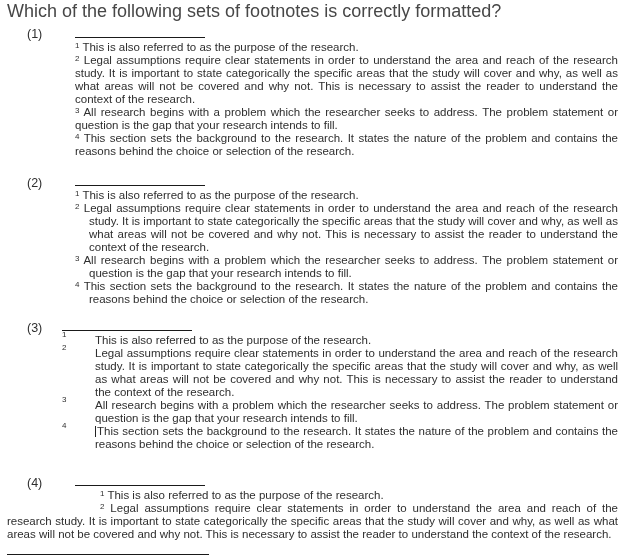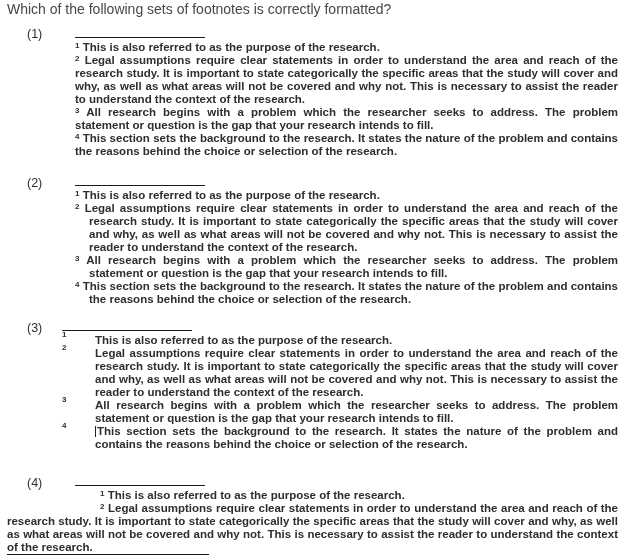--- a/index.html
+++ b/index.html
@@ -9,30 +9,30 @@
     background: #ffffff;
     font-family: "Liberation Sans", sans-serif;
     color: #2e2e2e;
     position: relative;
     overflow: hidden;
   }
   .question {
     position: absolute;
     left: 7px;
     top: 1px;
-    font-size: 14px;
+    font-size: 18px;
     color: #474747;
   }
   .opt-label {
     position: absolute;
     left: 27px;
     font-size: 12.5px;
     color: #2e2e2e;
   }
-  .opt-block { position: absolute; font-weight: bold; }
+  .opt-block { position: absolute; }
   .sep {
     border-top: 1px solid #1a1a1a;
     width: 130px;
     height: 0;
     margin: 0 0 3px 0;
   }
   .fn {
     margin: 0;
     padding: 0;
     font-size: 11.5px;

